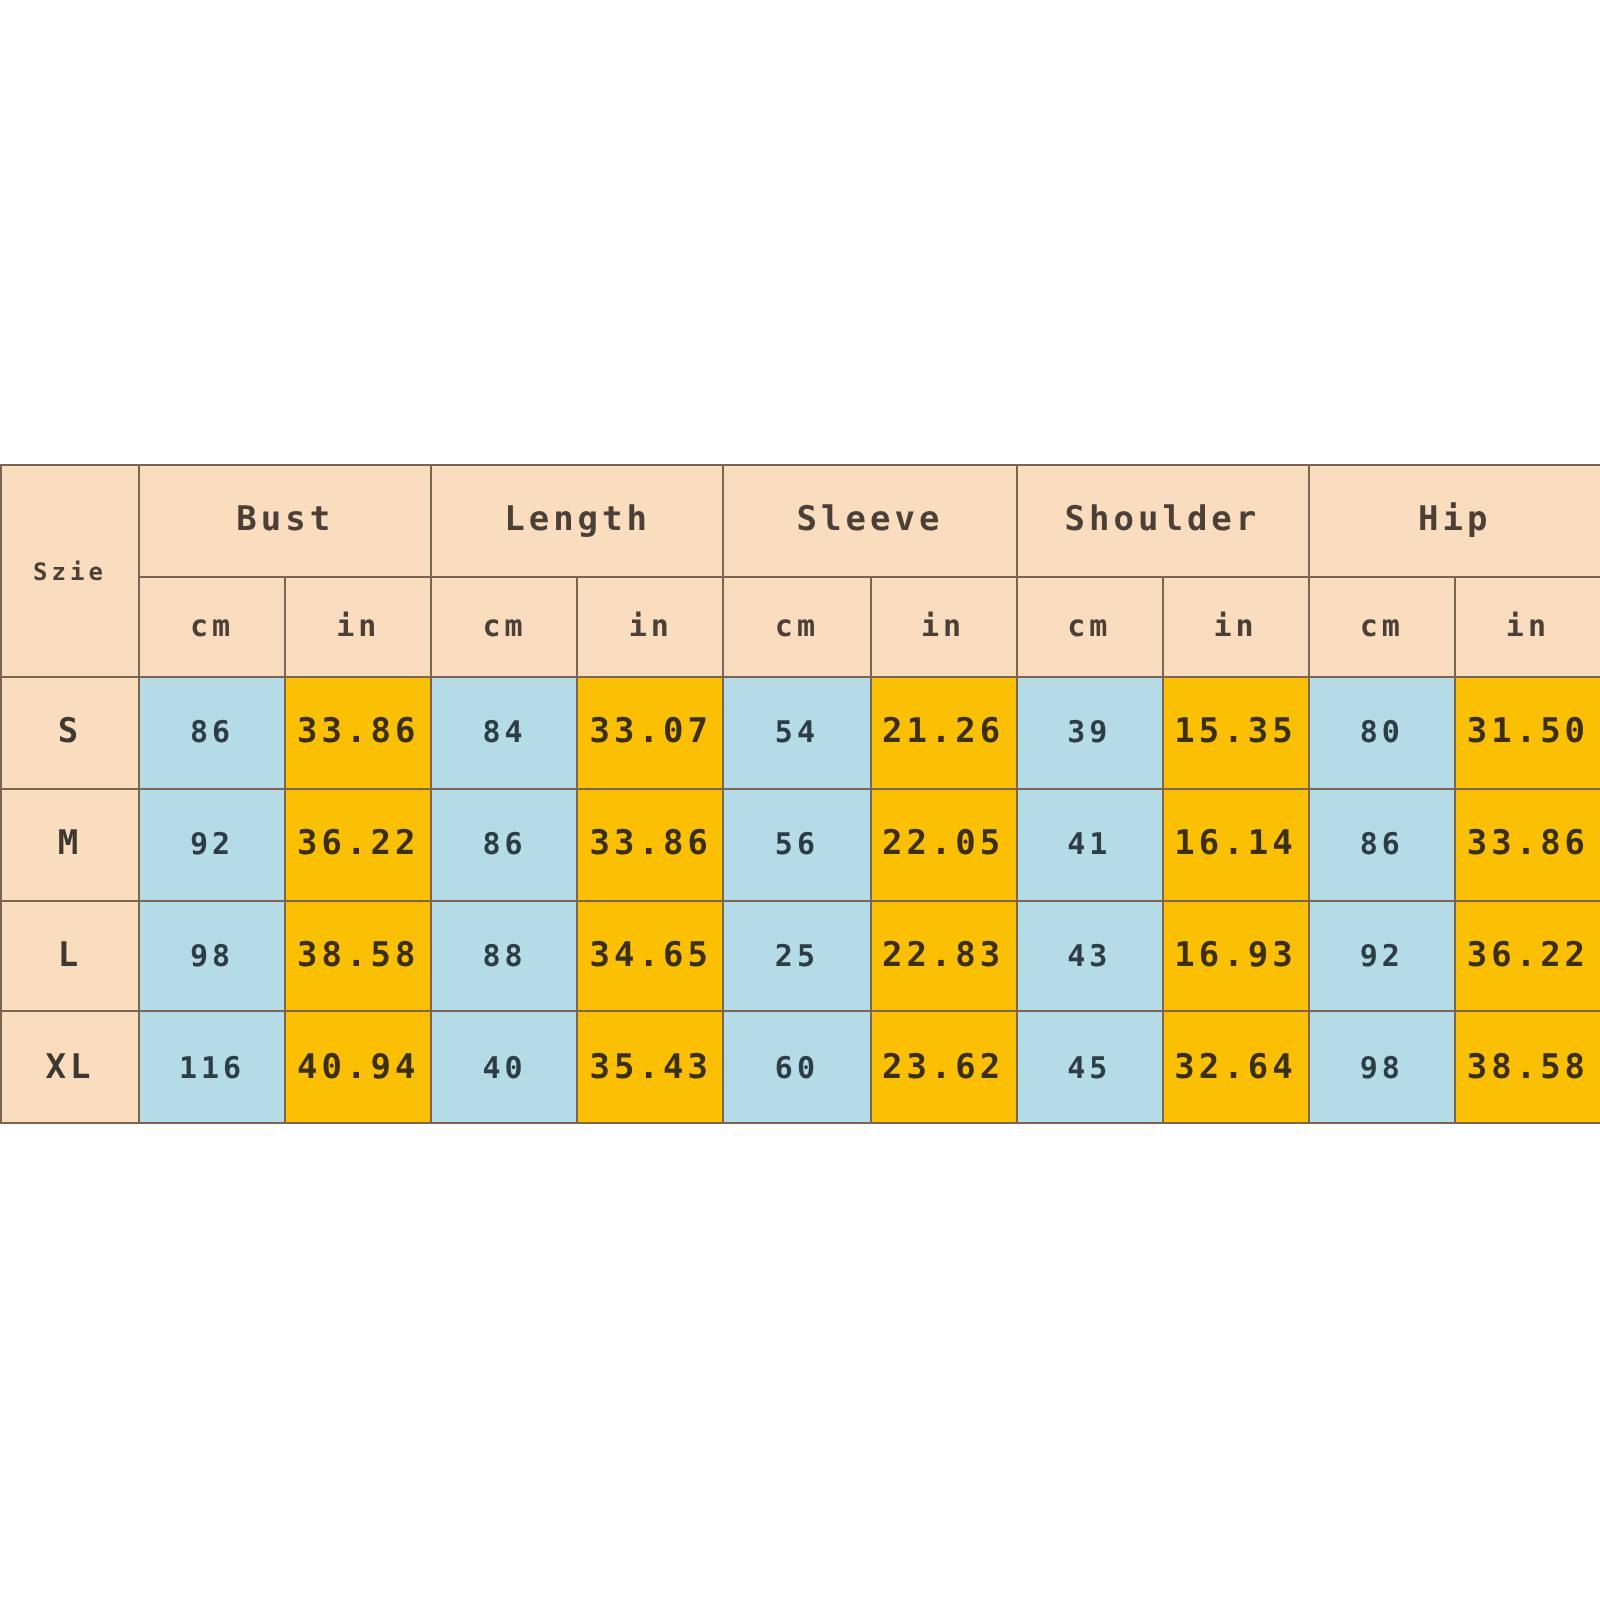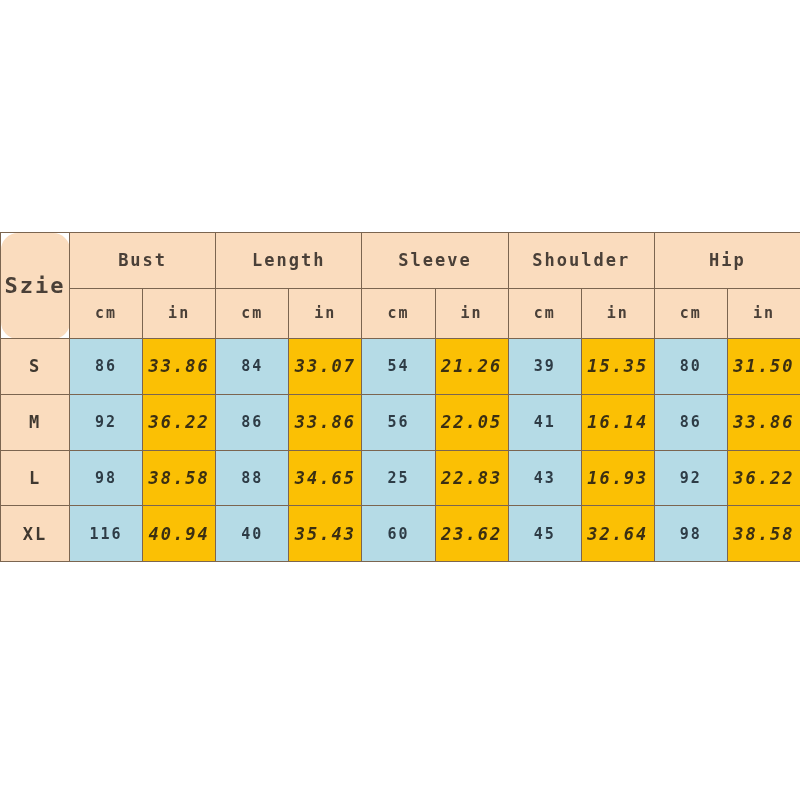--- a/index.html
+++ b/index.html
@@ -41,21 +41,21 @@
 
   
   .hd {
     background: #fadcbe;
     color: #4a4038;
     font-size: 17px;
     font-weight: 600;
   }
   .hd-group { font-size: 17px; }
   .hd-unit  { font-size: 15px; }
-  .hd-size  { font-size: 22px; border-radius: 17px; }
+  .hd-size  { font-size: 12px; }
 
   
   .sz {
     background: #fadcbe;
     color: #3f3830;
     font-size: 17px;
     font-weight: 600;
   }
 
   
@@ -65,21 +65,20 @@
     font-size: 15px;
     font-weight: 600;
   }
 
   
   .in {
     background: #fbc004;
     color: #3b2f12;
     font-size: 17px;
     font-weight: 600;
-    font-style: italic;
   }
 
   
   col.c-size { width: 69px; }
   col.c-data { width: 73.1px; }
 </style>
 </head>
 <body>
 
 <div id="chart-wrap">

